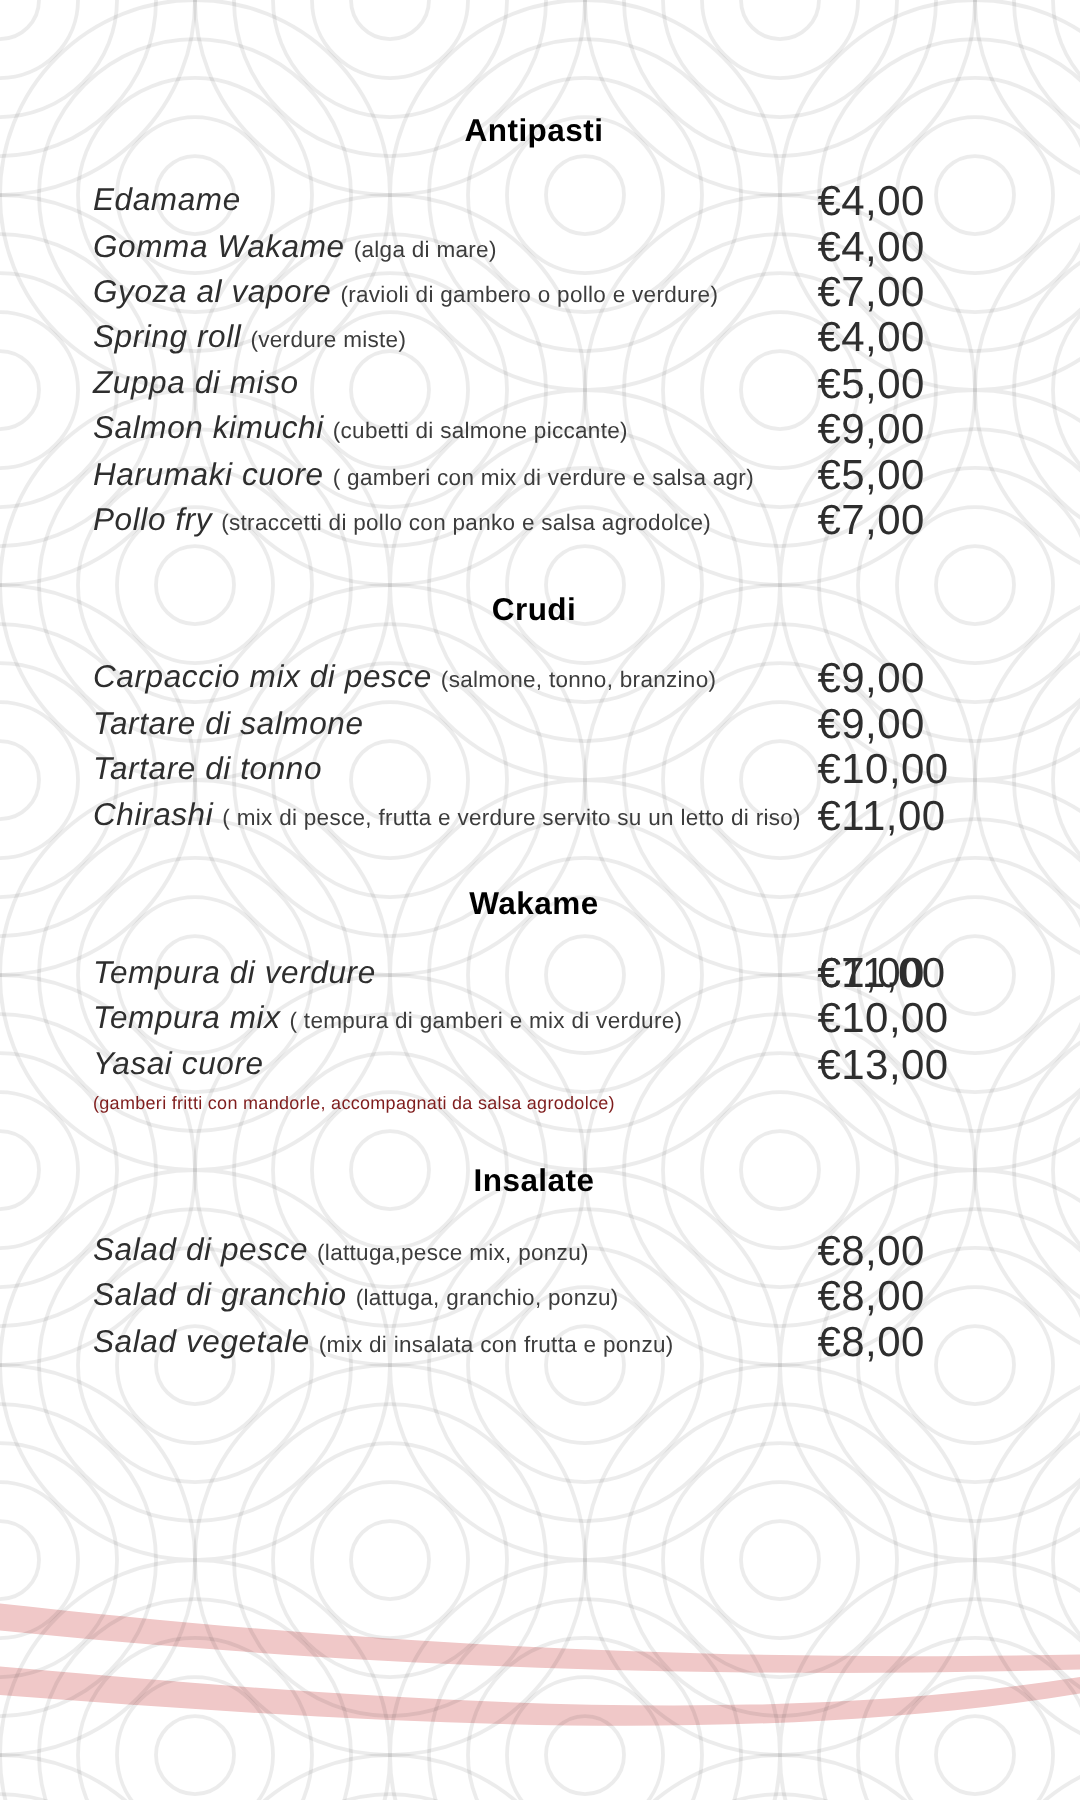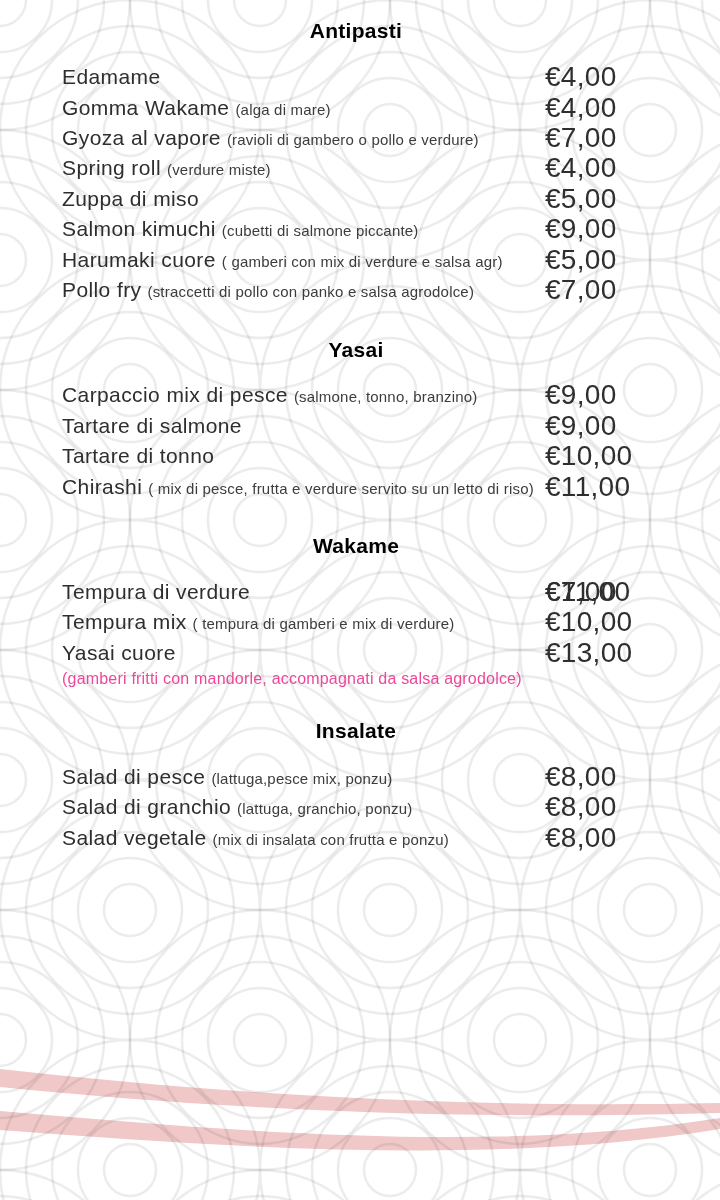--- a/index.html
+++ b/index.html
@@ -4,38 +4,38 @@
 <style>
   html,body{margin:0;padding:0;}
   body{
     width:720px;height:1200px;position:relative;overflow:hidden;
     background:#ffffff;
     font-family:"Liberation Sans",sans-serif;
   }
   #bg-layer{position:absolute;inset:0;z-index:0;}
   main{
     position:absolute;top:0;left:0;z-index:1;
-    width:712px;box-sizing:border-box;
+    width:712px;padding-top:57px;box-sizing:border-box;
   }
   .section{margin-top:29px;}
   .section:first-child{margin-top:0;}
   .section-title{
     text-align:center;font-size:21px;font-weight:bold;line-height:28.4px;
     color:#000;letter-spacing:.3px;
   }
   .item{position:relative;}
   .item-row{margin-left:62px;line-height:28.4px;white-space:nowrap;}
-  .item-name{font-size:21px;color:#2e2e2e;letter-spacing:.4px;}
+  .item-name{font-size:21px;color:#2e2e2e;letter-spacing:.4px;font-style:italic;}
   .item-desc{font-size:15px;color:#3c3c3c;letter-spacing:.2px;margin-left:6px;}
   .item-price{
     position:absolute;left:545px;top:0;
     font-size:28px;line-height:28.4px;color:#2e2e2e;letter-spacing:.3px;
   }
   .item-desc-below{
-    margin-left:62px;font-size:16px;line-height:19px;color:#ec4899;letter-spacing:.2px;
+    margin-left:62px;font-size:12px;line-height:19px;color:#7f1d1d;letter-spacing:.2px;
   }
 </style>
 </head>
 <body>
 
 <svg id="bg-layer" width="720" height="1200" viewBox="0 0 720 1200" aria-hidden="true">
   <defs>
     <pattern id="rings" width="260" height="260" patternUnits="userSpaceOnUse">
       <g fill="none" stroke="rgba(0,0,0,0.075)" stroke-width="2.5">
         <circle cx="0" cy="0" r="26"></circle>
@@ -138,21 +138,21 @@
     <div class="item-row">
       <span class="item-name">Pollo fry</span><span class="item-desc">(straccetti di pollo con panko e salsa agrodolce)</span>
       <span class="item-price">€7,00</span>
     </div>
 
   </div>
 </div>
   </section>
 
   <section class="section">
-    <h2 class="section-title">Yasai</h2>
+    <h2 class="section-title">Crudi</h2>
     <div>
   <div class="item">
     <div class="item-row">
       <span class="item-name">Carpaccio mix di pesce</span><span class="item-desc">(salmone, tonno, branzino)</span>
       <span class="item-price">€9,00</span>
     </div>
 
   </div>
 
   <div class="item">

